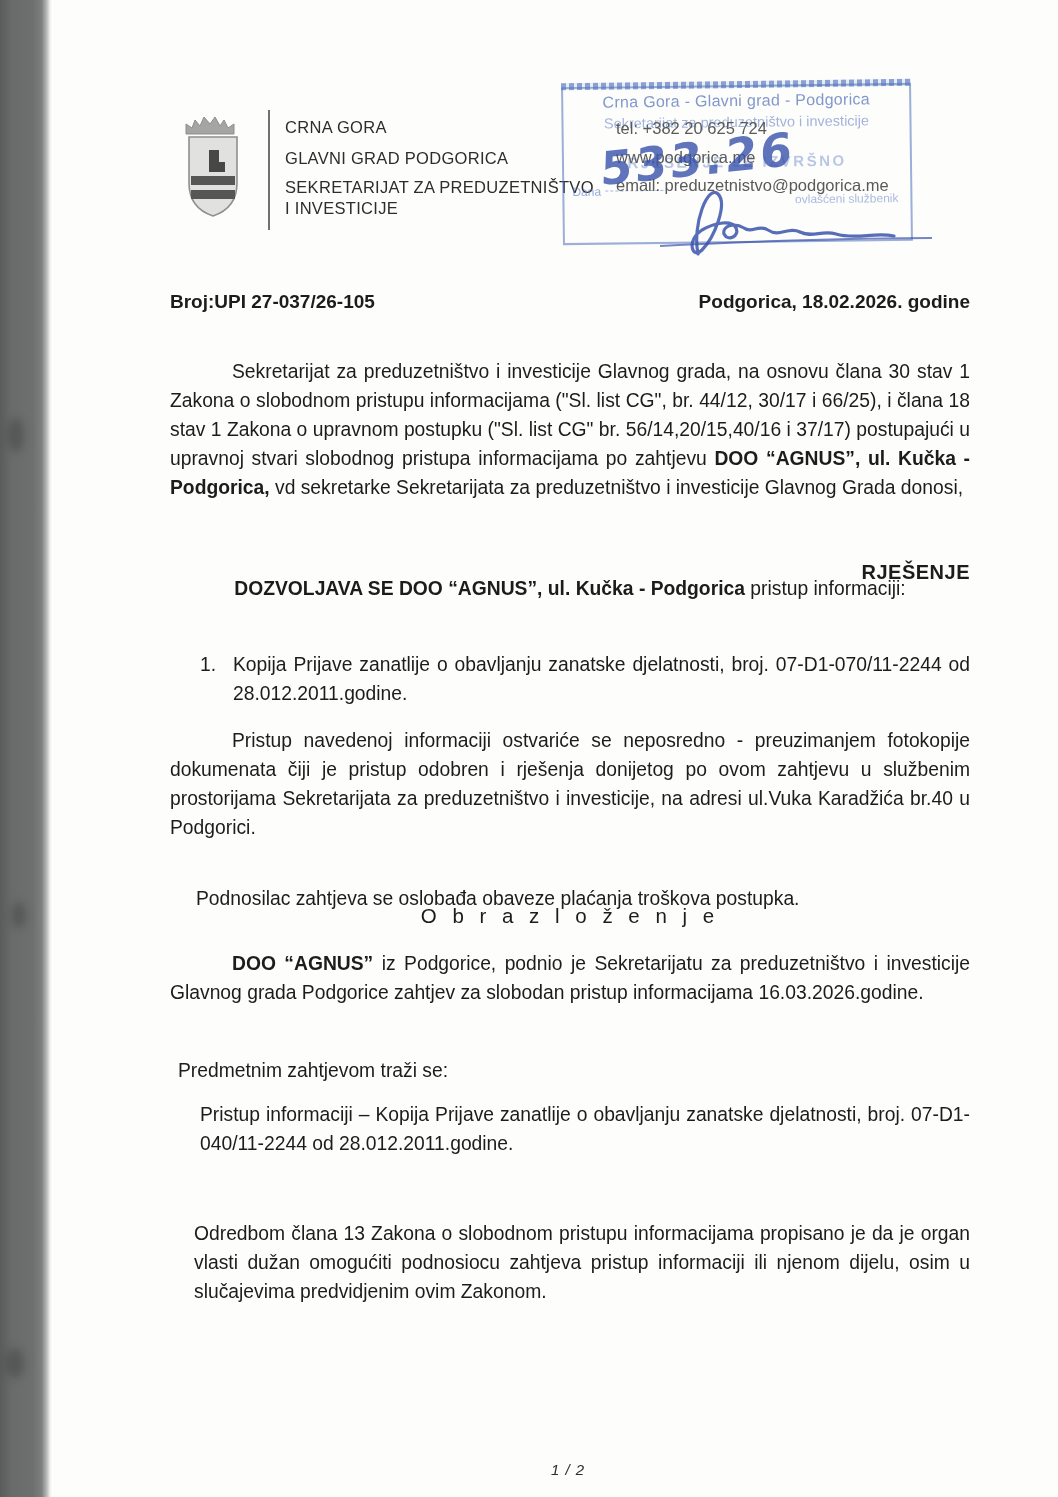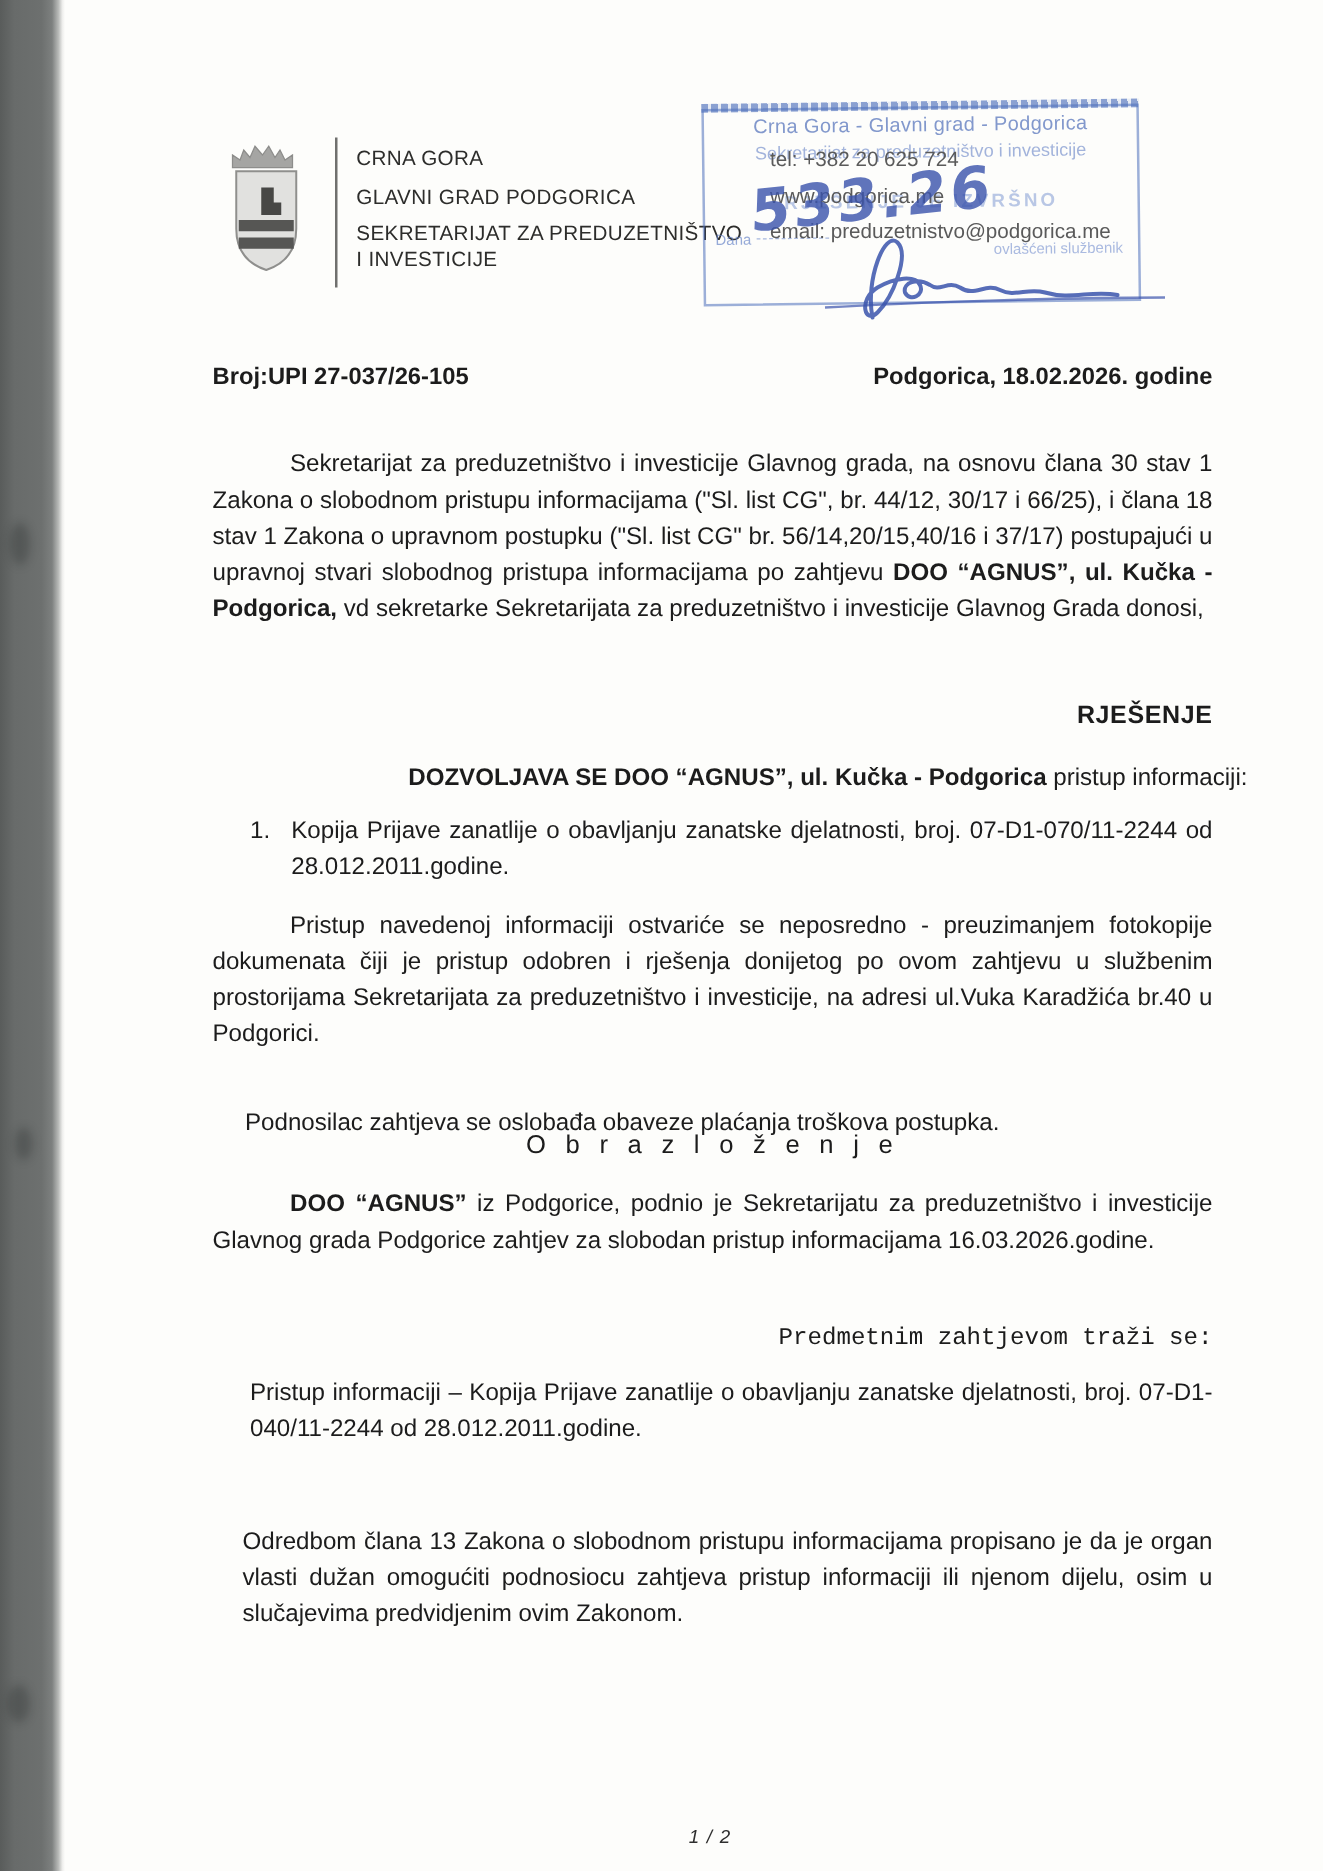--- a/index.html
+++ b/index.html
@@ -53,28 +53,28 @@
     color:#3a53ac;opacity:.8;letter-spacing:3px;
     transform:rotate(-6deg) skewX(-8deg);
   }
   .signature-svg{position:absolute;left:640px;top:176px;width:300px;height:92px;}
 
   
   .b{position:absolute;left:170px;width:800px;font-size:19.3px;line-height:29px;text-align:justify;color:#1c1c1c;}
   .refline{top:287px;font-weight:bold;font-size:19px;text-align:left;display:flex;justify-content:space-between;}
   .p1{top:357px;text-indent:62px;}
   .h-rjesenje{top:558px;text-align:right;font-weight:bold;font-size:20px;letter-spacing:.5px;}
-  .dozvoljava{top:608px;text-align:right;margin-left:28px;}
+  .dozvoljava{top:574px;text-align:center;}
   .item1{top:650px;left:200px;width:770px;padding-left:33px;box-sizing:border-box;}
   .item1 .num{position:absolute;left:0;top:0;}
   .p2{top:726px;text-indent:62px;}
   .p3{top:884px;left:196px;width:774px;text-align:left;}
   .h-obraz{top:901px;text-align:center;font-size:20.5px;letter-spacing:5px;}
   .p4{top:949px;text-indent:62px;}
-  .p5{top:1056px;left:178px;width:792px;text-align:right;font-family:Liberation Mono, monospace;}
+  .p5{top:1056px;left:178px;width:792px;text-align:left;}
   .p6{top:1100px;left:200px;width:770px;}
   .p7{top:1219px;left:194px;width:776px;}
   .footer{top:1455px;left:188px;width:760px;text-align:center;font-style:italic;font-size:15px;letter-spacing:1px;color:#2e2e2e;}
   b{font-weight:bold;}
 </style>
 </head>
 <body>
 
 <div class="scan-strip">
   <div class="strip-smudge smudge-a"></div>

